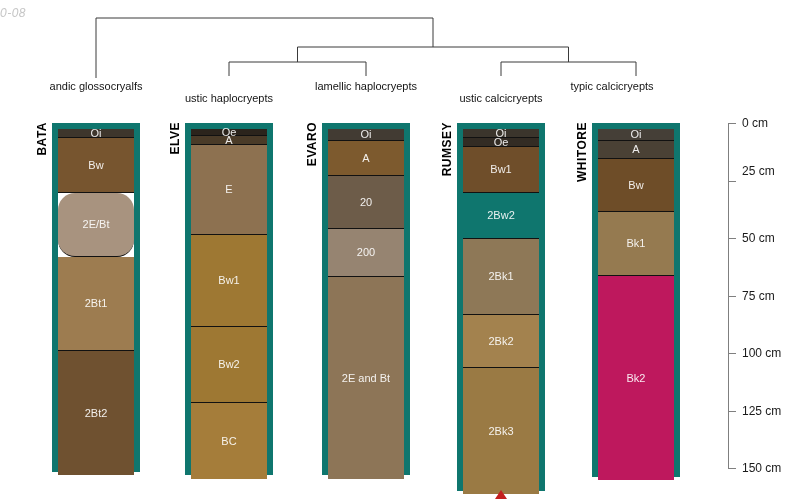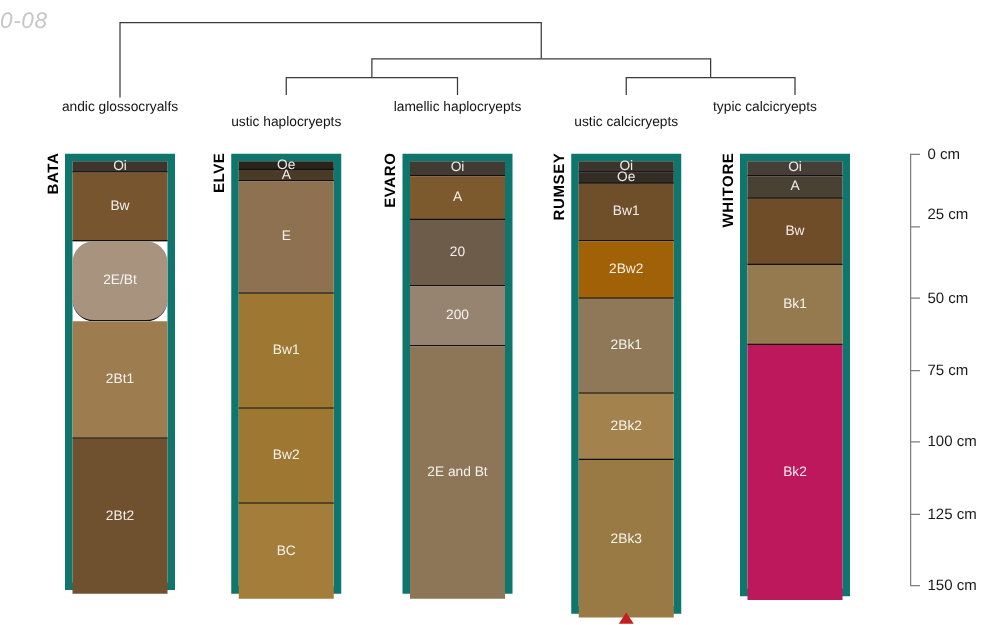--- a/index.html
+++ b/index.html
@@ -1,19 +1,19 @@
 <!DOCTYPE html>
 <html><head>
 <meta charset="utf-8">
 <style>
   html,body{margin:0;padding:0;background:#ffffff;}
   body{width:800px;height:500px;overflow:hidden;position:relative;
        font-family:"Liberation Sans","DejaVu Sans",sans-serif;}
   .fig{position:absolute;inset:0;width:800px;height:500px;}
-  .watermark{position:absolute;left:0px;top:6px;font-size:18px;font-style:italic;
+  .watermark{position:absolute;left:0px;top:6px;font-size:12px;font-style:italic;
              color:#c6c6c6;letter-spacing:0.5px;}
   #dendro{position:absolute;left:0;top:0;}
   .taxon{position:absolute;font-size:11px;color:#141414;white-space:nowrap;
          transform:translateX(-50%);line-height:12px;}
   .pedon-id{position:absolute;font-size:12px;font-weight:bold;color:#000;
             white-space:nowrap;transform-origin:0 0;
             transform:rotate(-90deg) translateX(-100%);line-height:13px;
             letter-spacing:0.5px;}
   .col{position:absolute;border:6px solid #0f766e;box-sizing:border-box;background:#fff;}
   .hz{position:relative;width:100%;box-sizing:border-box;display:flex;
@@ -104,21 +104,21 @@
     <div class="col" style="left: 457px; top: 123px; width: 88px; height: 368px;">
       <div class="hz" style="height: 9px; background: rgb(59, 53, 44);">
         <span>Oi</span>
       </div>
       <div class="hz" style="height: 9px; background: rgb(51, 44, 36);">
         <span>Oe</span>
       </div>
       <div class="hz" style="height: 46px; background: rgb(111, 78, 42);">
         <span>Bw1</span>
       </div>
-      <div class="hz" style="height: 46px; background: #a16207;">
+      <div class="hz" style="height: 46px; background: #0f766e;">
         <span>2Bw2</span>
       </div>
       <div class="hz" style="height: 76px; background: rgb(142, 120, 87);">
         <span>2Bk1</span>
       </div>
       <div class="hz" style="height: 53px; background: rgb(163, 130, 78);">
         <span>2Bk2</span>
       </div>
       <div class="hz" style="height: 126px; background: rgb(154, 122, 68);">
         <span>2Bk3</span>

